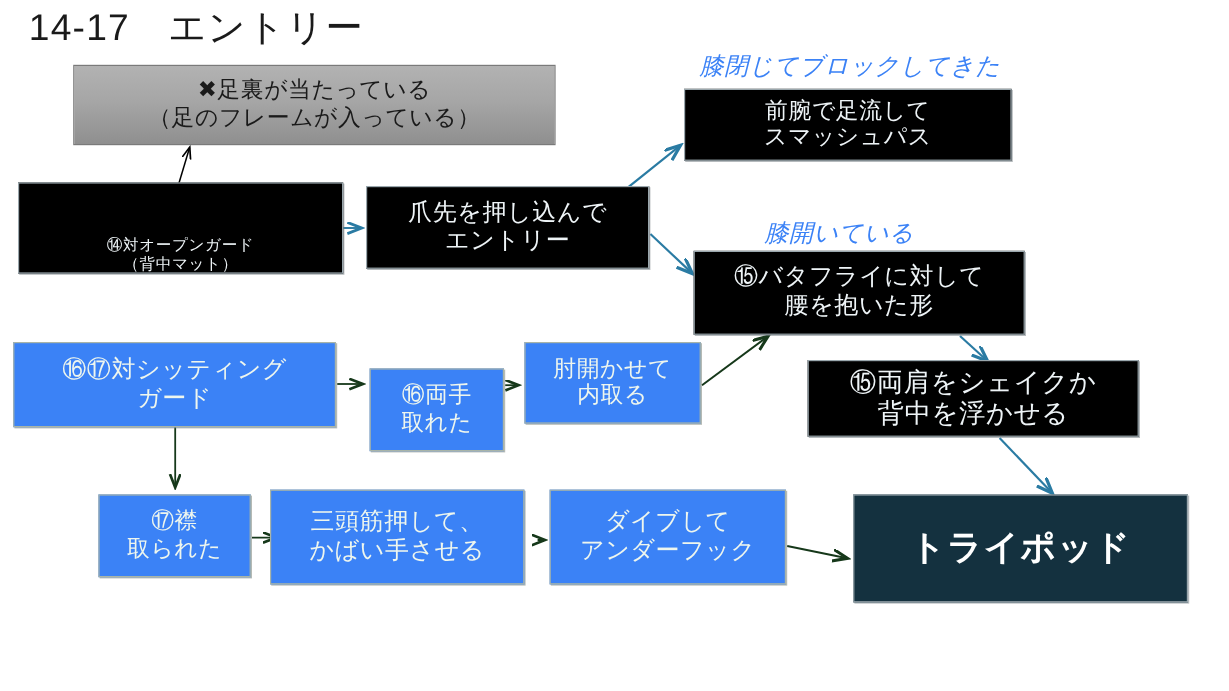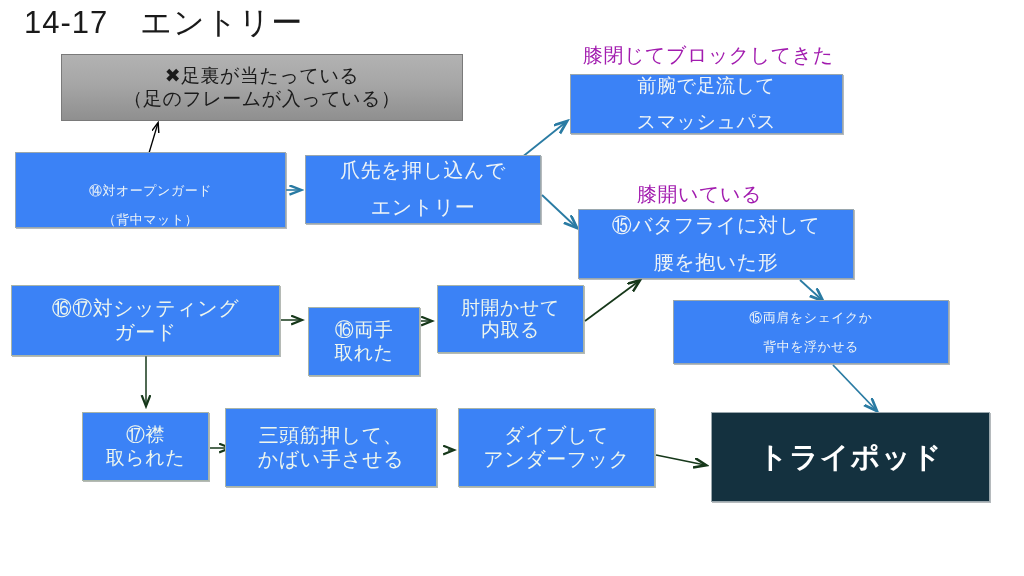--- a/index.html
+++ b/index.html
@@ -28,25 +28,24 @@
     display: flex;
     flex-direction: column;
     align-items: center;
     justify-content: center;
     text-align: center;
     line-height: 1.18;
     letter-spacing: 0.5px;
     white-space: pre;
   }
   .teal {
-    background: #3b82f6;
+    background: #000000;
     color: #eef4f7;
     border: 1px solid #9aa7ad;
     box-shadow: 1px 1px 0 rgba(120,130,135,0.55);
-    gap: 13px;
   }
   .green {
     background: #3b82f6;
     color: #eef6ee;
     border: 1px solid #a8b4a8;
     box-shadow: 1px 1px 0 rgba(120,130,120,0.55);
   }
   .navy {
     background: #14313f;
     color: #ffffff;
@@ -55,23 +54,24 @@
     box-shadow: 1px 1px 0 rgba(120,130,135,0.55);
   }
   .gray {
     background: linear-gradient(180deg, #b2b2b2 0%, #a6a6a6 45%, #8f8f8f 100%);
     color: #1a1a1a;
     border: 1px solid #7a7a7a;
     justify-content: center;
   }
   .caption {
     position: absolute;
-    color: #a21caf;
+    color: #3b82f6;
     white-space: pre;
     letter-spacing: 0.5px;
+    font-style: italic;
   }
   #title {
     position: absolute;
     left: 24px;
     top: 2px;
     font-size: 31px;
     color: #1a1a1a;
     letter-spacing: 1px;
     white-space: pre;
   }
@@ -146,21 +146,21 @@
   <div class="node teal" style="left:570px; top:74px; width:273px; height:60px; font-size:19px;">
     <span class="ln">前腕で足流して</span>
     <span class="ln">スマッシュパス</span>
   </div>
 
   <div class="node teal" style="left:578px; top:209px; width:276px; height:70px; font-size:20px;">
     <span class="ln">⑮バタフライに対して</span>
     <span class="ln">腰を抱いた形</span>
   </div>
 
-  <div class="node teal" style="left:673px; top:300px; width:276px; height:64px; font-size:13px;">
+  <div class="node teal" style="left:673px; top:300px; width:276px; height:64px; font-size:22px;">
     <span class="ln">⑮両肩をシェイクか</span>
     <span class="ln">背中を浮かせる</span>
   </div>
 
   <div class="node green" style="left:11px; top:285px; width:269px; height:71px; font-size:20px;">
     <span class="ln">⑯⑰対シッティング</span>
     <span class="ln">ガード</span>
   </div>
 
   <div class="node green" style="left:308px; top:287px; width:112px; height:69px; font-size:19px;margin-top:20px;">

